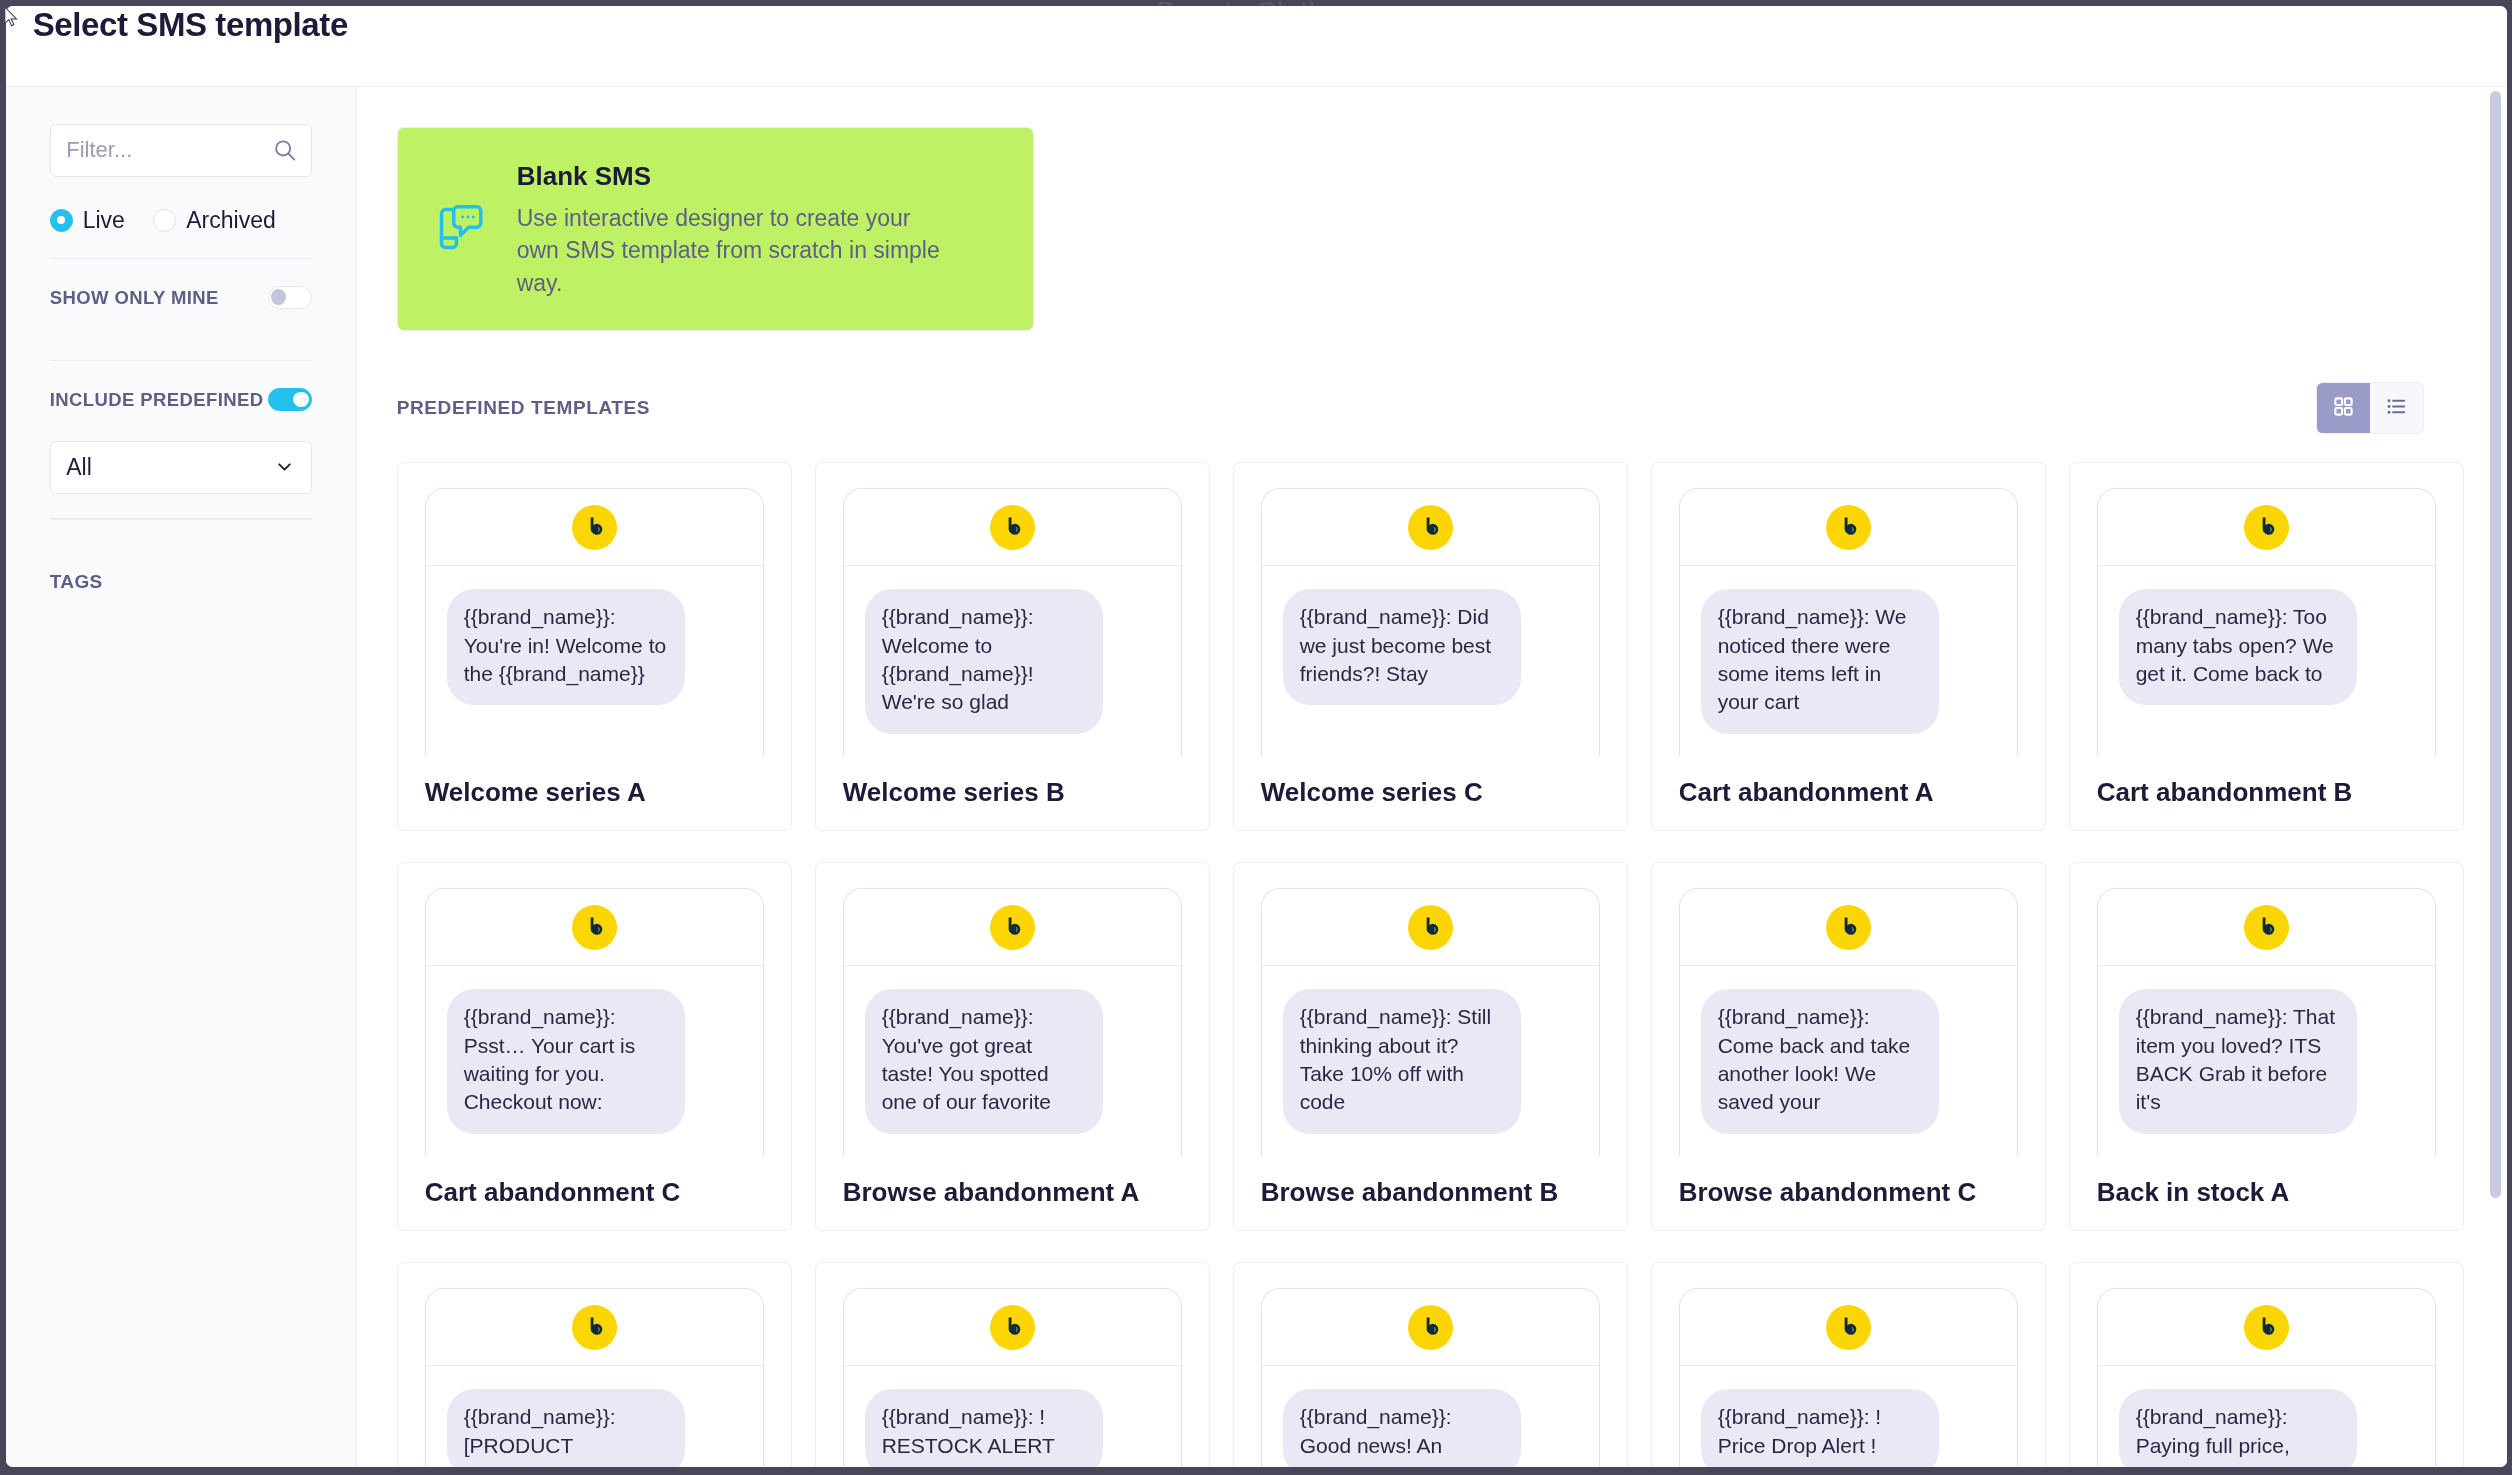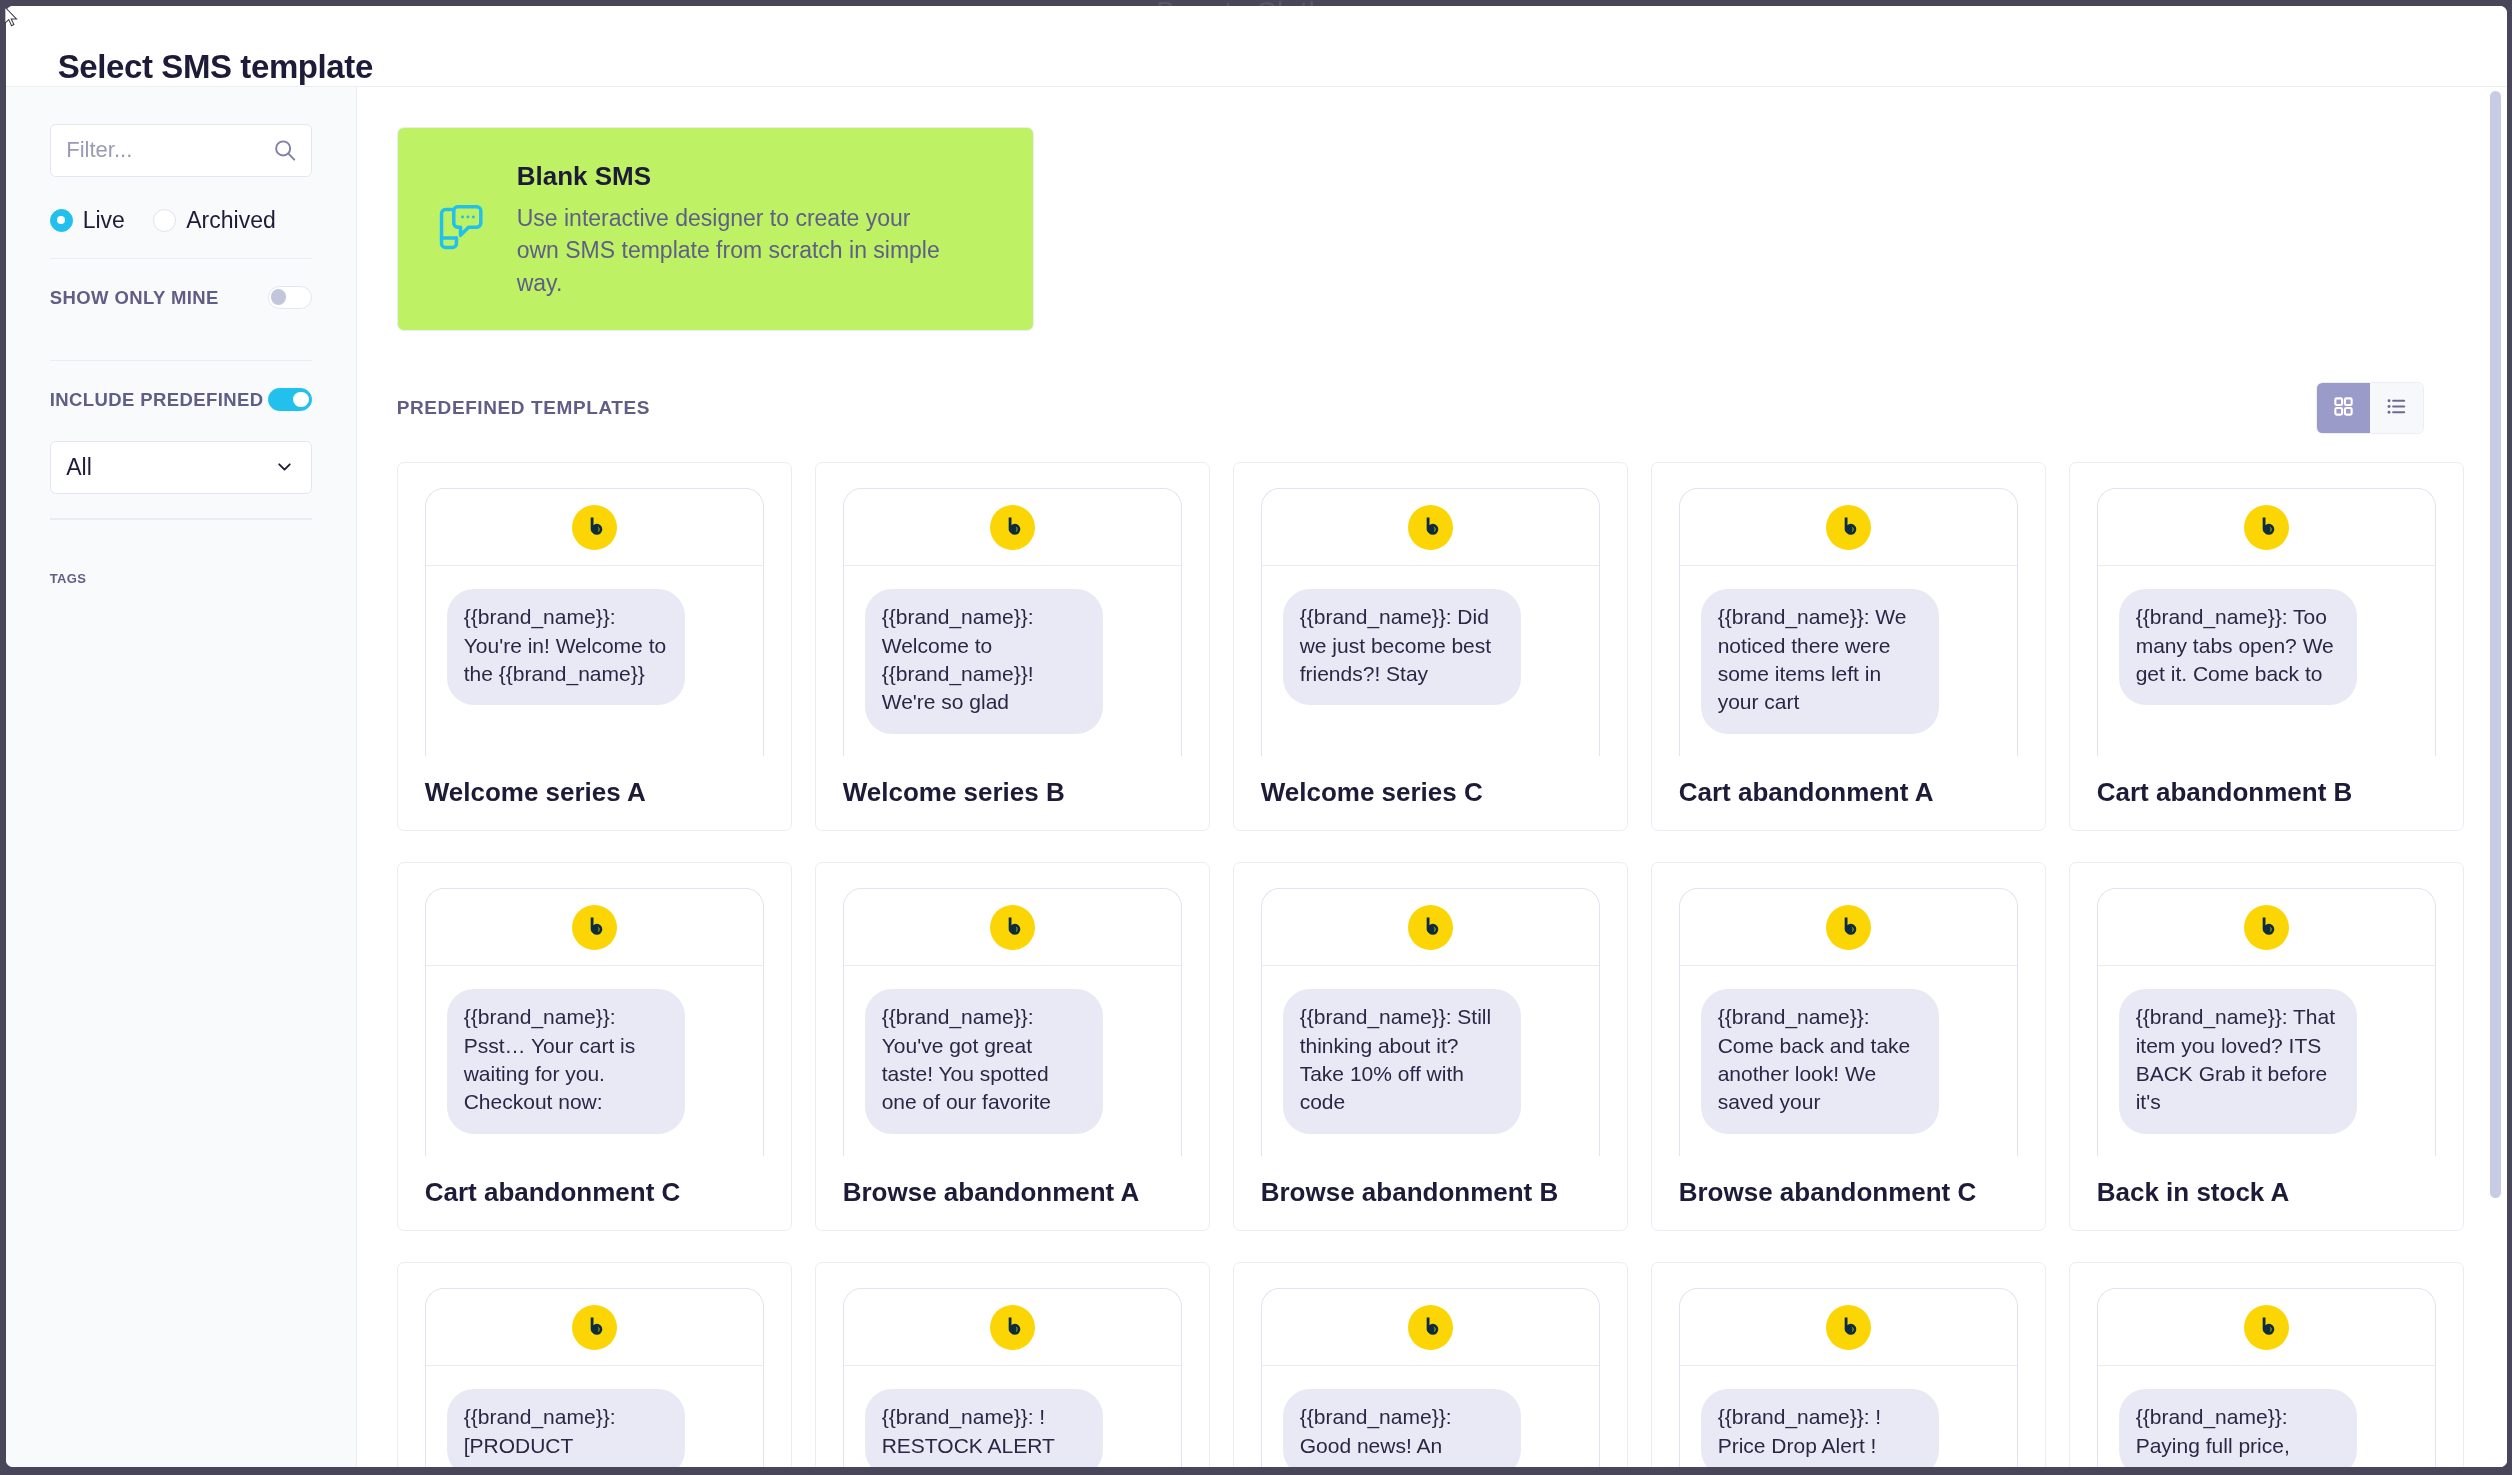--- a/index.html
+++ b/index.html
@@ -18,22 +18,22 @@
     position: absolute; left: 5.7px; top: 5.7px;
     width: 2501px; height: 1461px;
     background: #ffffff;
     border-radius: 7px;
     overflow: hidden;
     display: flex; flex-direction: column;
   }
   
   #modal-header {
     height: 81px; flex: 0 0 81px;
-    display: flex; align-items: flex-end;
-    padding-left: 52px;
+    display: flex; align-items: flex-start;
+    padding-left: 27px;
     border-bottom: 1.4px solid #ebedf4;
     background: #ffffff;
   }
   #page-title {
     font-size: 33px; font-weight: bold; color: #1e1b38;
     letter-spacing: -0.4px;
   }
   #cursor {
     position: absolute; left: 4.3px; top: 7px; width: 15.6px; height: 21px;
     pointer-events: none; z-index: 50;
@@ -95,21 +95,21 @@
   .switch.on { background: #22c0ed; border-color: #22c0ed; }
   .switch.on .knob { left: auto; right: 2.1px; background: #ffffff; }
   .select-wrap {
     height: 53px; border: 1.4px solid #e3e6f0; border-radius: 5.7px;
     background: #ffffff; display: flex; align-items: center;
     justify-content: space-between; padding: 0 15.6px; margin-top: 2.8px;
     cursor: pointer;
   }
   .select-wrap .val { font-size: 23px; color: #1f1c3a; }
   .tags-label {
-    font-size: 13px; font-weight: bold; letter-spacing: 0.4px;
+    font-size: 19px; font-weight: bold; letter-spacing: 0.4px;
     color: #5f5e86; margin-top: 51px;
   }
   
   #main {
     flex: 1; min-width: 0; position: relative;
     background: #ffffff; overflow: hidden;
     padding: 40px 57px 0 40px;
   }
   #blank-card {
     width: 637px; height: 204px;

